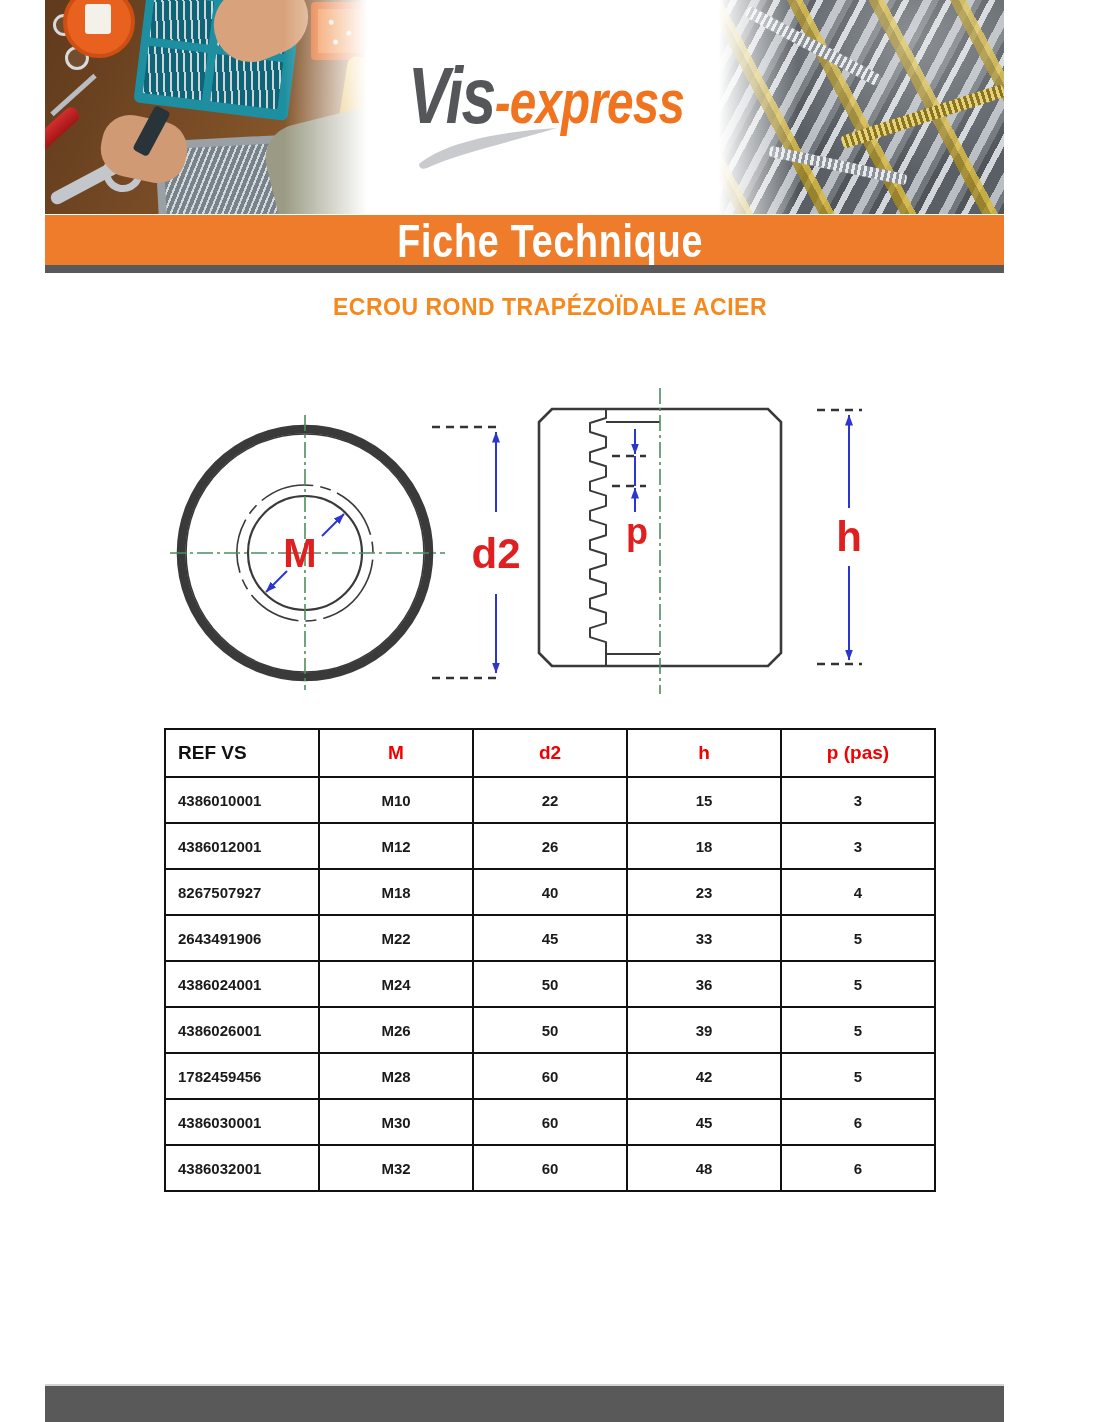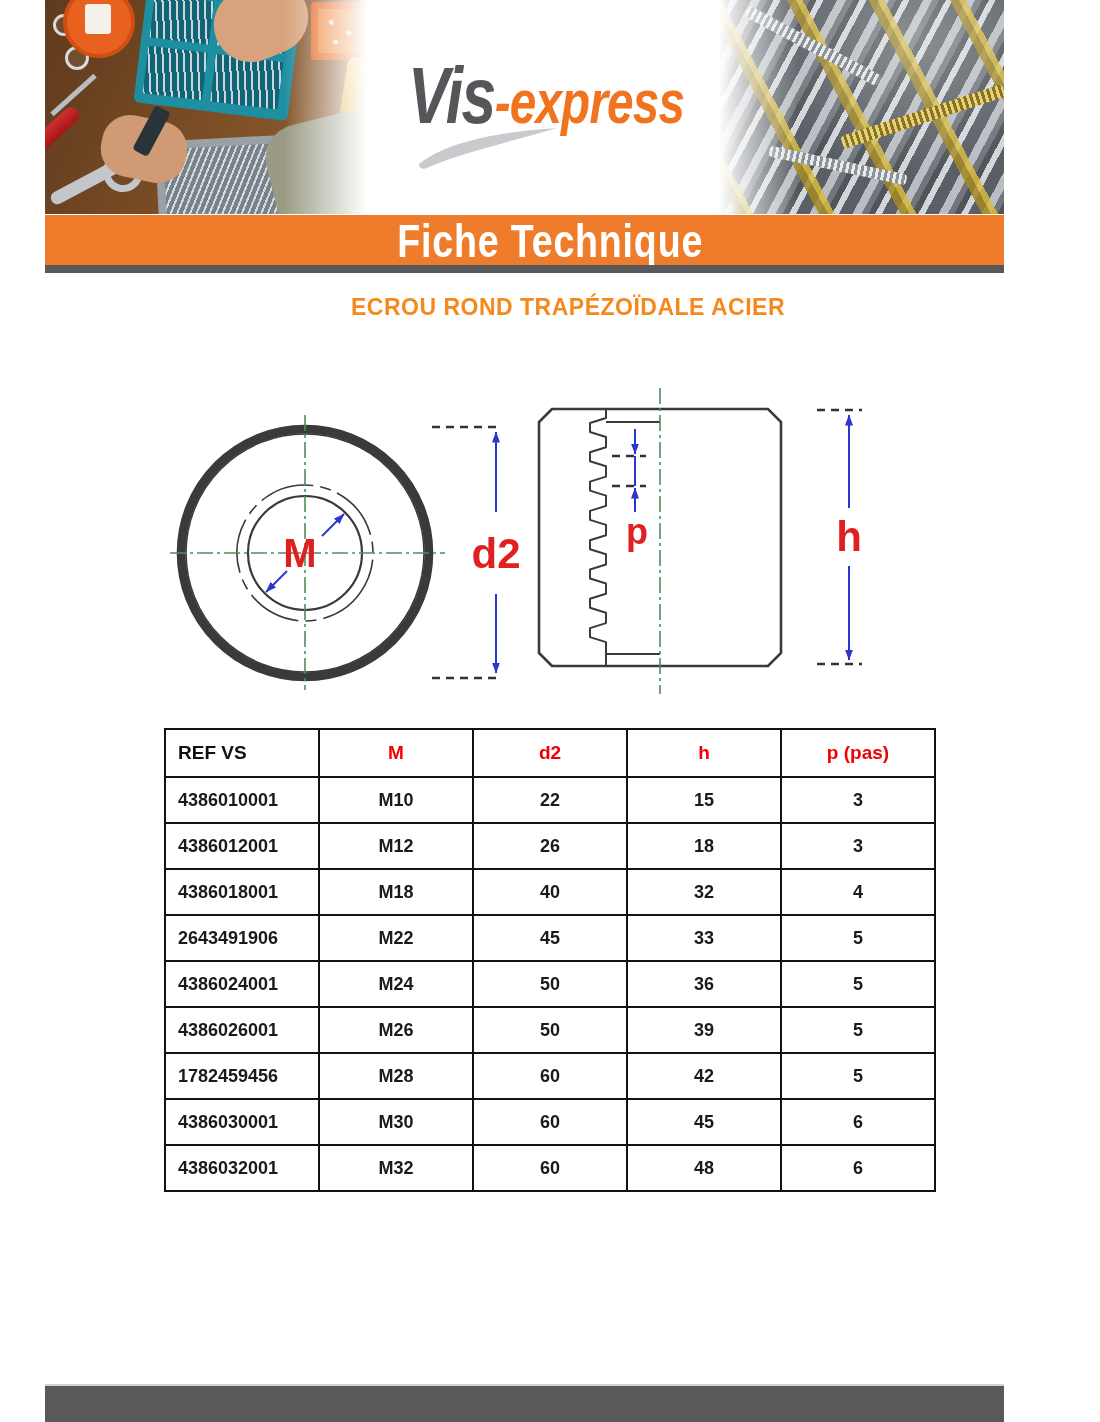--- a/index.html
+++ b/index.html
@@ -59,39 +59,39 @@
   .logo-secondary { font-size:61px; font-weight:bold; font-style:italic; letter-spacing:-1px; color:var(--logo_orange,#F0741F); }
   .swoosh { position:absolute; left:405px; top:122px; }
 
   
   .banner { position:absolute; left:45px; top:215px; width:1010px; height:50px;
     background:var(--accent,#EE7C2B); display:flex; align-items:center; justify-content:center; }
   .banner-text { color:#ffffff; font-size:47px; font-weight:bold; letter-spacing:1px;
     transform:scaleX(0.80); transform-origin:center; line-height:1; }
   .banner-stripe { position:absolute; left:45px; top:265px; width:1012px; height:8px; background:var(--stripe_gray,#58595B); }
 
-  .subtitle { position:absolute; left:63px; top:294px; width:1010px; text-align:center;
+  .subtitle { position:absolute; left:45px; top:294px; width:1010px; text-align:center;
     color:var(--subtitle,#F5891D); font-size:23px; font-weight:bold; letter-spacing:0.5px; }
 
   
   .drawing { position:absolute; left:0; top:370px; }
   .outline { stroke:#3a3a3a; fill:none; }
   .cl-green { stroke:var(--centerline_green,#4F8D5E); stroke-width:1.6; fill:none; stroke-dasharray:16 4 3 4; }
   .dash-black { stroke:#333333; stroke-width:2.4; fill:none; stroke-dasharray:8 6; }
   .dim-blue { stroke:var(--dim_blue,#2B35D0); stroke-width:2; fill:none; }
   .lbl { fill:var(--label_red,#E02020); font-weight:bold; font-family:"Liberation Sans",sans-serif; text-anchor:middle; }
   .lbl-40 { font-size:40px; } .lbl-42 { font-size:42px; } .lbl-36 { font-size:36px; }
 
   
   .spec-table { position:absolute; left:164px; top:728px; width:772px;
     border-collapse:collapse; table-layout:fixed; }
   .spec-table th, .spec-table td { border:2px solid #111111; font-weight:bold; text-align:center; }
   .spec-table th { height:44px; font-size:19px; color:var(--header_red,#F00000); }
   .spec-table th.ref-col { text-align:left; padding-left:12px; color:#111111; }
-  .spec-table td { height:42px; font-size:18px; color:#1a1a1a; }
+  .spec-table td { height:42px; font-size:15px; color:#1a1a1a; }
   .spec-table td.ref-col { text-align:left; padding-left:12px; }
 
   
   .footer { position:absolute; left:45px; top:1384px; width:1010px; height:38px;
     background:var(--footer_gray,#595959); border-top:2px solid #d4d4d4; }
 </style>
 </head>
 <body>
 
 <div class="page">
@@ -239,24 +239,24 @@
           <td>3</td>
         </tr>
         <tr>
           <td class="ref-col">4386012001</td>
           <td>M12</td>
           <td>26</td>
           <td>18</td>
           <td>3</td>
         </tr>
         <tr>
-          <td class="ref-col">4386018001</td>
+          <td class="ref-col">8267507927</td>
           <td>M18</td>
           <td>40</td>
-          <td>32</td>
+          <td>23</td>
           <td>4</td>
         </tr>
         <tr>
           <td class="ref-col">2643491906</td>
           <td>M22</td>
           <td>45</td>
           <td>33</td>
           <td>5</td>
         </tr>
         <tr>

